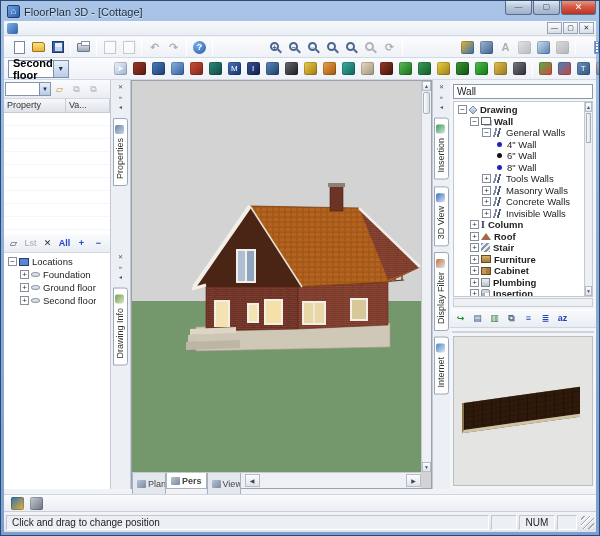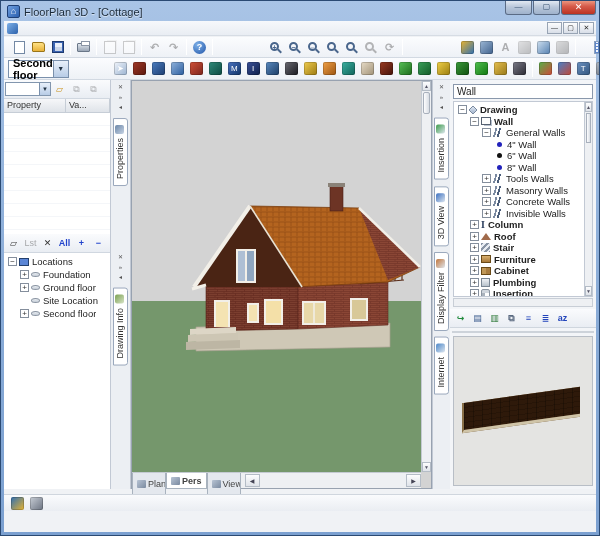--- a/index.html
+++ b/index.html
@@ -370,25 +370,20 @@
               <span class="tbox">+</span>
               <span class="ticon t-loc"></span>
               <span class="tlabel">Foundation</span>
             </div>
             <div class="trow" style="padding-left: 14px;">
               <span class="tbox">+</span>
               <span class="ticon t-loc"></span>
               <span class="tlabel">Ground floor</span>
             </div>
             <div class="trow" style="padding-left: 14px;">
-              <span class="tspace"></span>
-              <span class="ticon t-loc"></span>
-              <span class="tlabel">Site Location</span>
-            </div>
-            <div class="trow" style="padding-left: 14px;">
               <span class="tbox">+</span>
               <span class="ticon t-loc"></span>
               <span class="tlabel">Second floor</span>
             </div>
           </div>
       </div>
 
       <div id="lstrip" class="vstrip">
         <div class="strip-btns" id="lstrip-btns1">
             <div class="sbtn">✕</div>
@@ -623,14 +618,21 @@
 
     <div id="minibar">
         <div class="tbtn">
           <span class="gico" style="background: linear-gradient(135deg, rgb(47, 111, 179), rgb(232, 180, 48));"></span>
         </div>
         <div class="tbtn">
           <span class="gico" style="background: linear-gradient(135deg, rgb(200, 206, 214), rgb(106, 114, 128));"></span>
         </div>
       </div>
 
+    <div id="statusbar">
+      <div class="status-cell" id="status-msg">Click and drag to change position</div>
+      <div class="status-cell" style="width:26px"></div>
+      <div class="status-cell" style="width:36px;justify-content:center">NUM</div>
+      <div class="status-cell" style="width:20px"></div>
+      <div id="grip"></div>
+    </div>
   </div>
 </div>
 
 </body></html>

